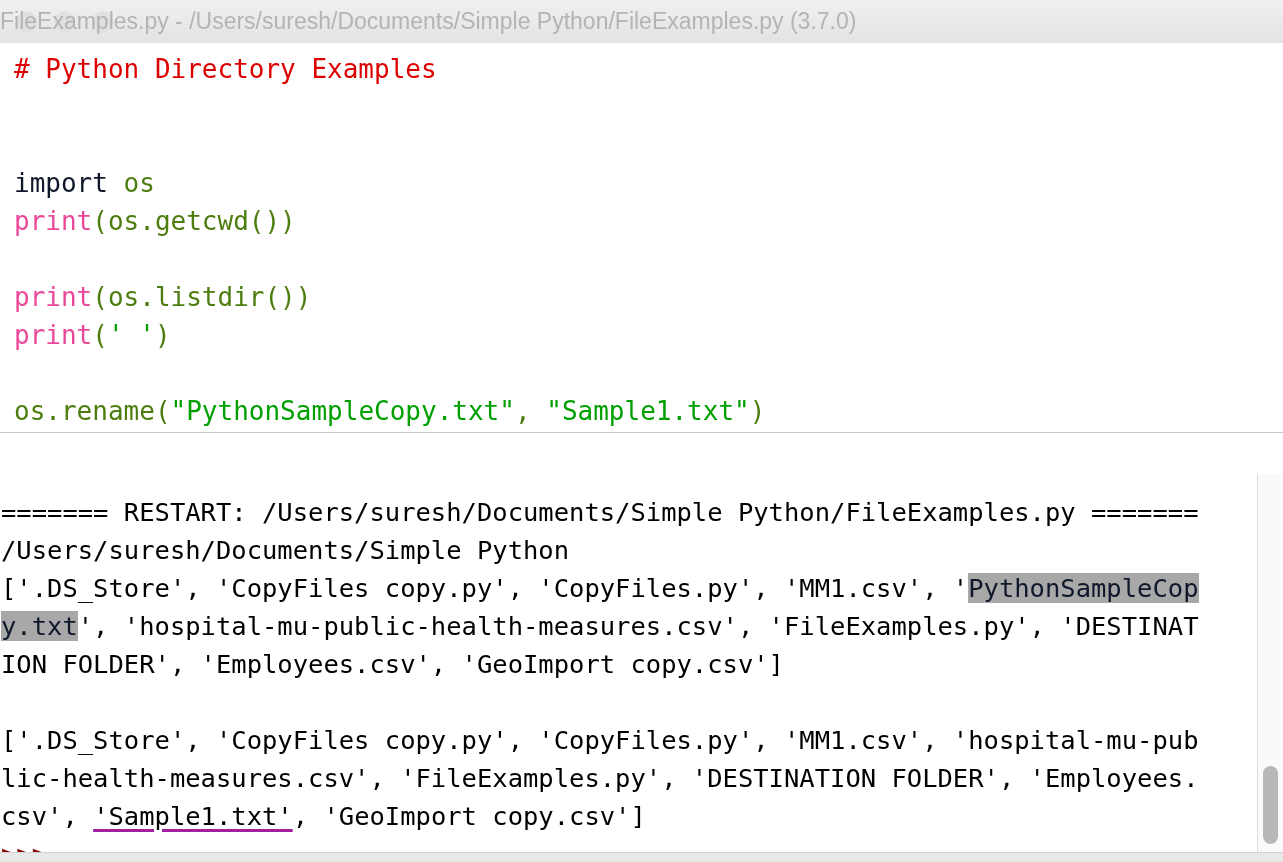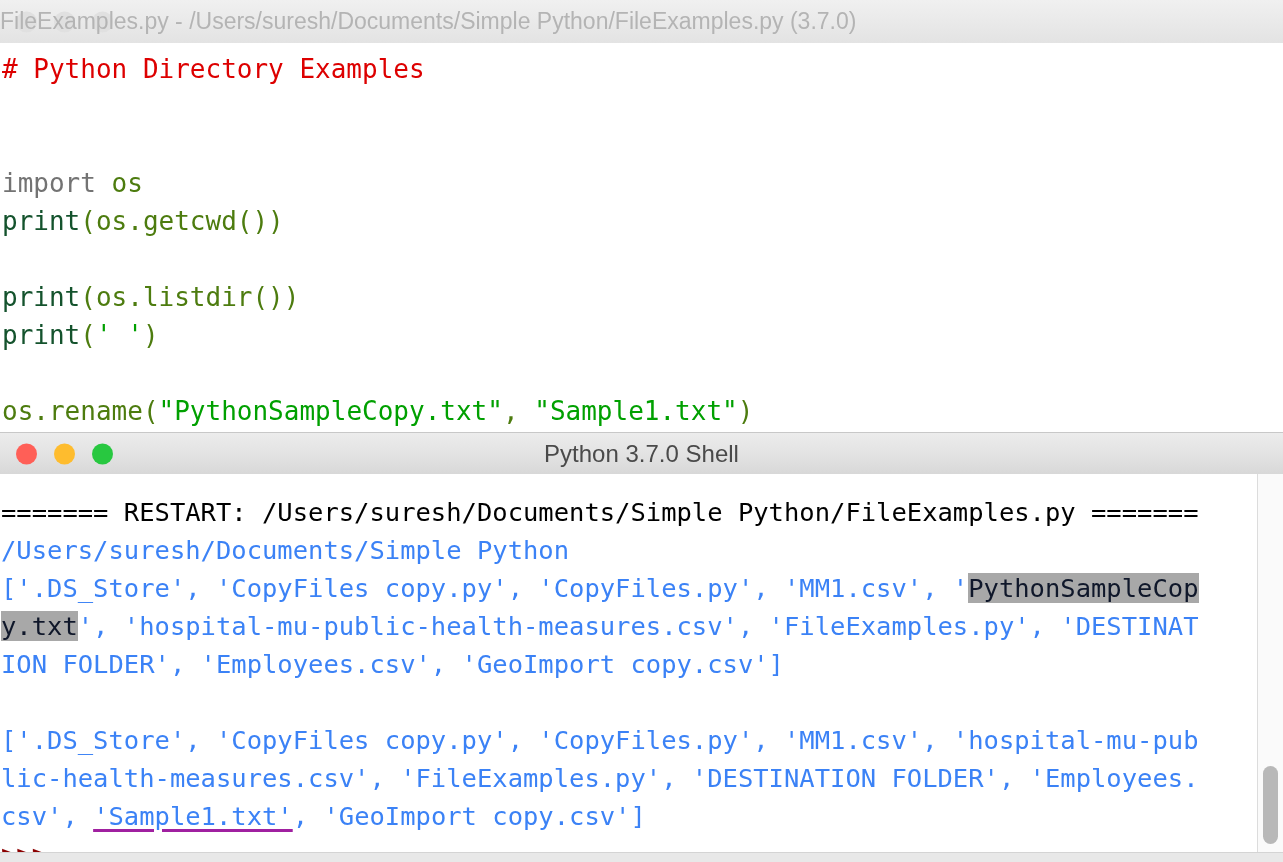--- a/index.html
+++ b/index.html
@@ -62,29 +62,29 @@
   #editor-code {
     position: absolute;
     left: 0;
     top: 43px;
     width: 1283px;
     height: 389px;
     background: #ffffff;
     font-family: "DejaVu Sans Mono", monospace;
     font-size: 26px;
     line-height: 38px;
-    padding: 7px 0 0 2px;
+    padding: 7px 0 0 14px;
     box-sizing: border-box;
     white-space: pre;
     overflow: hidden;
   }
   .code-line { height: 38px; }
   .tok-comment { color: #dd0000; }
-  .tok-keyword { color: #737373; }
-  .tok-builtin { color: #14532d; }
+  .tok-keyword { color: #0f172a; }
+  .tok-builtin { color: #ec4899; }
   .tok-string  { color: #00a000; }
   .tok-plain   { color: #4d7c0f; }
 
   #watermark {
     position: absolute;
     left: 859px;
     top: 172px;
     font-family: "DejaVu Sans", sans-serif;
     font-weight: bold;
     font-size: 27px;
@@ -145,21 +145,21 @@
     font-family: "DejaVu Sans Mono", monospace;
     font-size: 25.5px;
     line-height: 38px;
     padding: 3px 0 0 1px;
     box-sizing: border-box;
     white-space: pre;
     overflow: hidden;
   }
   .sh-line { height: 38px; }
   .sh-restart { color: #000000; }
-  .sh-out     { color: #3b82f6; }
+  .sh-out     { color: #000000; }
   .sh-prompt  { color: #8b0000; font-weight: bold; }
   .sh-sel {
     background: #a8a8a8;
     color: #0f172a;
   }
   .sh-underline {
     text-decoration: underline;
     text-decoration-color: #a020a0;
     text-decoration-thickness: 3px;
     text-underline-offset: 4px;
@@ -208,28 +208,20 @@
     </div>
     <div id="editor-title">FileExamples.py - /Users/suresh/Documents/Simple Python/FileExamples.py (3.7.0)</div>
   </div>
 
   <div id="editor-code"><div class="code-line"><span class="tok-comment"># Python Directory Examples</span></div><div class="code-line">&nbsp;</div><div class="code-line">&nbsp;</div><div class="code-line"><span class="tok-keyword">import</span><span class="tok-plain"> os</span></div><div class="code-line"><span class="tok-builtin">print</span><span class="tok-plain">(os.getcwd())</span></div><div class="code-line">&nbsp;</div><div class="code-line"><span class="tok-builtin">print</span><span class="tok-plain">(os.listdir())</span></div><div class="code-line"><span class="tok-builtin">print</span><span class="tok-plain">(</span><span class="tok-string">' '</span><span class="tok-plain">)</span></div><div class="code-line">&nbsp;</div><div class="code-line"><span class="tok-plain">os.rename(</span><span class="tok-string">"PythonSampleCopy.txt"</span><span class="tok-plain">, </span><span class="tok-string">"Sample1.txt"</span><span class="tok-plain">)</span></div><div class="code-line"></div></div>
 
 </div>
 
 <div id="shell-window">
 
-  <div id="shell-titlebar">
-    <div class="traffic-lights">
-      <span class="tl-dot tl-red"></span>
-      <span class="tl-dot tl-yellow"></span>
-      <span class="tl-dot tl-green"></span>
-    </div>
-    <div id="shell-title">Python 3.7.0 Shell</div>
-  </div>
 
   <div id="shell-body">
     <div id="shell-text"><div class="sh-line"><span class="sh-restart">======= RESTART: /Users/suresh/Documents/Simple Python/FileExamples.py =======</span></div><div class="sh-line"><span class="sh-out">/Users/suresh/Documents/Simple Python</span></div><div class="sh-line"><span class="sh-out">['.DS_Store', 'CopyFiles copy.py', 'CopyFiles.py', 'MM1.csv', '</span><span class="sh-sel">PythonSampleCop</span></div><div class="sh-line"><span class="sh-sel">y.txt</span><span class="sh-out">', 'hospital-mu-public-health-measures.csv', 'FileExamples.py', 'DESTINAT</span></div><div class="sh-line"><span class="sh-out">ION FOLDER', 'Employees.csv', 'GeoImport copy.csv']</span></div><div class="sh-line">&nbsp;</div><div class="sh-line"><span class="sh-out">['.DS_Store', 'CopyFiles copy.py', 'CopyFiles.py', 'MM1.csv', 'hospital-mu-pub</span></div><div class="sh-line"><span class="sh-out">lic-health-measures.csv', 'FileExamples.py', 'DESTINATION FOLDER', 'Employees.</span></div><div class="sh-line"><span class="sh-out">csv', </span><span class="sh-out sh-underline">'Sample1.txt'</span><span class="sh-out">, 'GeoImport copy.csv']</span></div><div class="sh-line"><span class="sh-prompt">&gt;&gt;&gt;</span></div></div>
   </div>
 
   <div id="shell-scrollbar">
     <div id="shell-scroll-thumb"></div>
   </div>
 
   <div id="shell-bottom-edge"></div>

